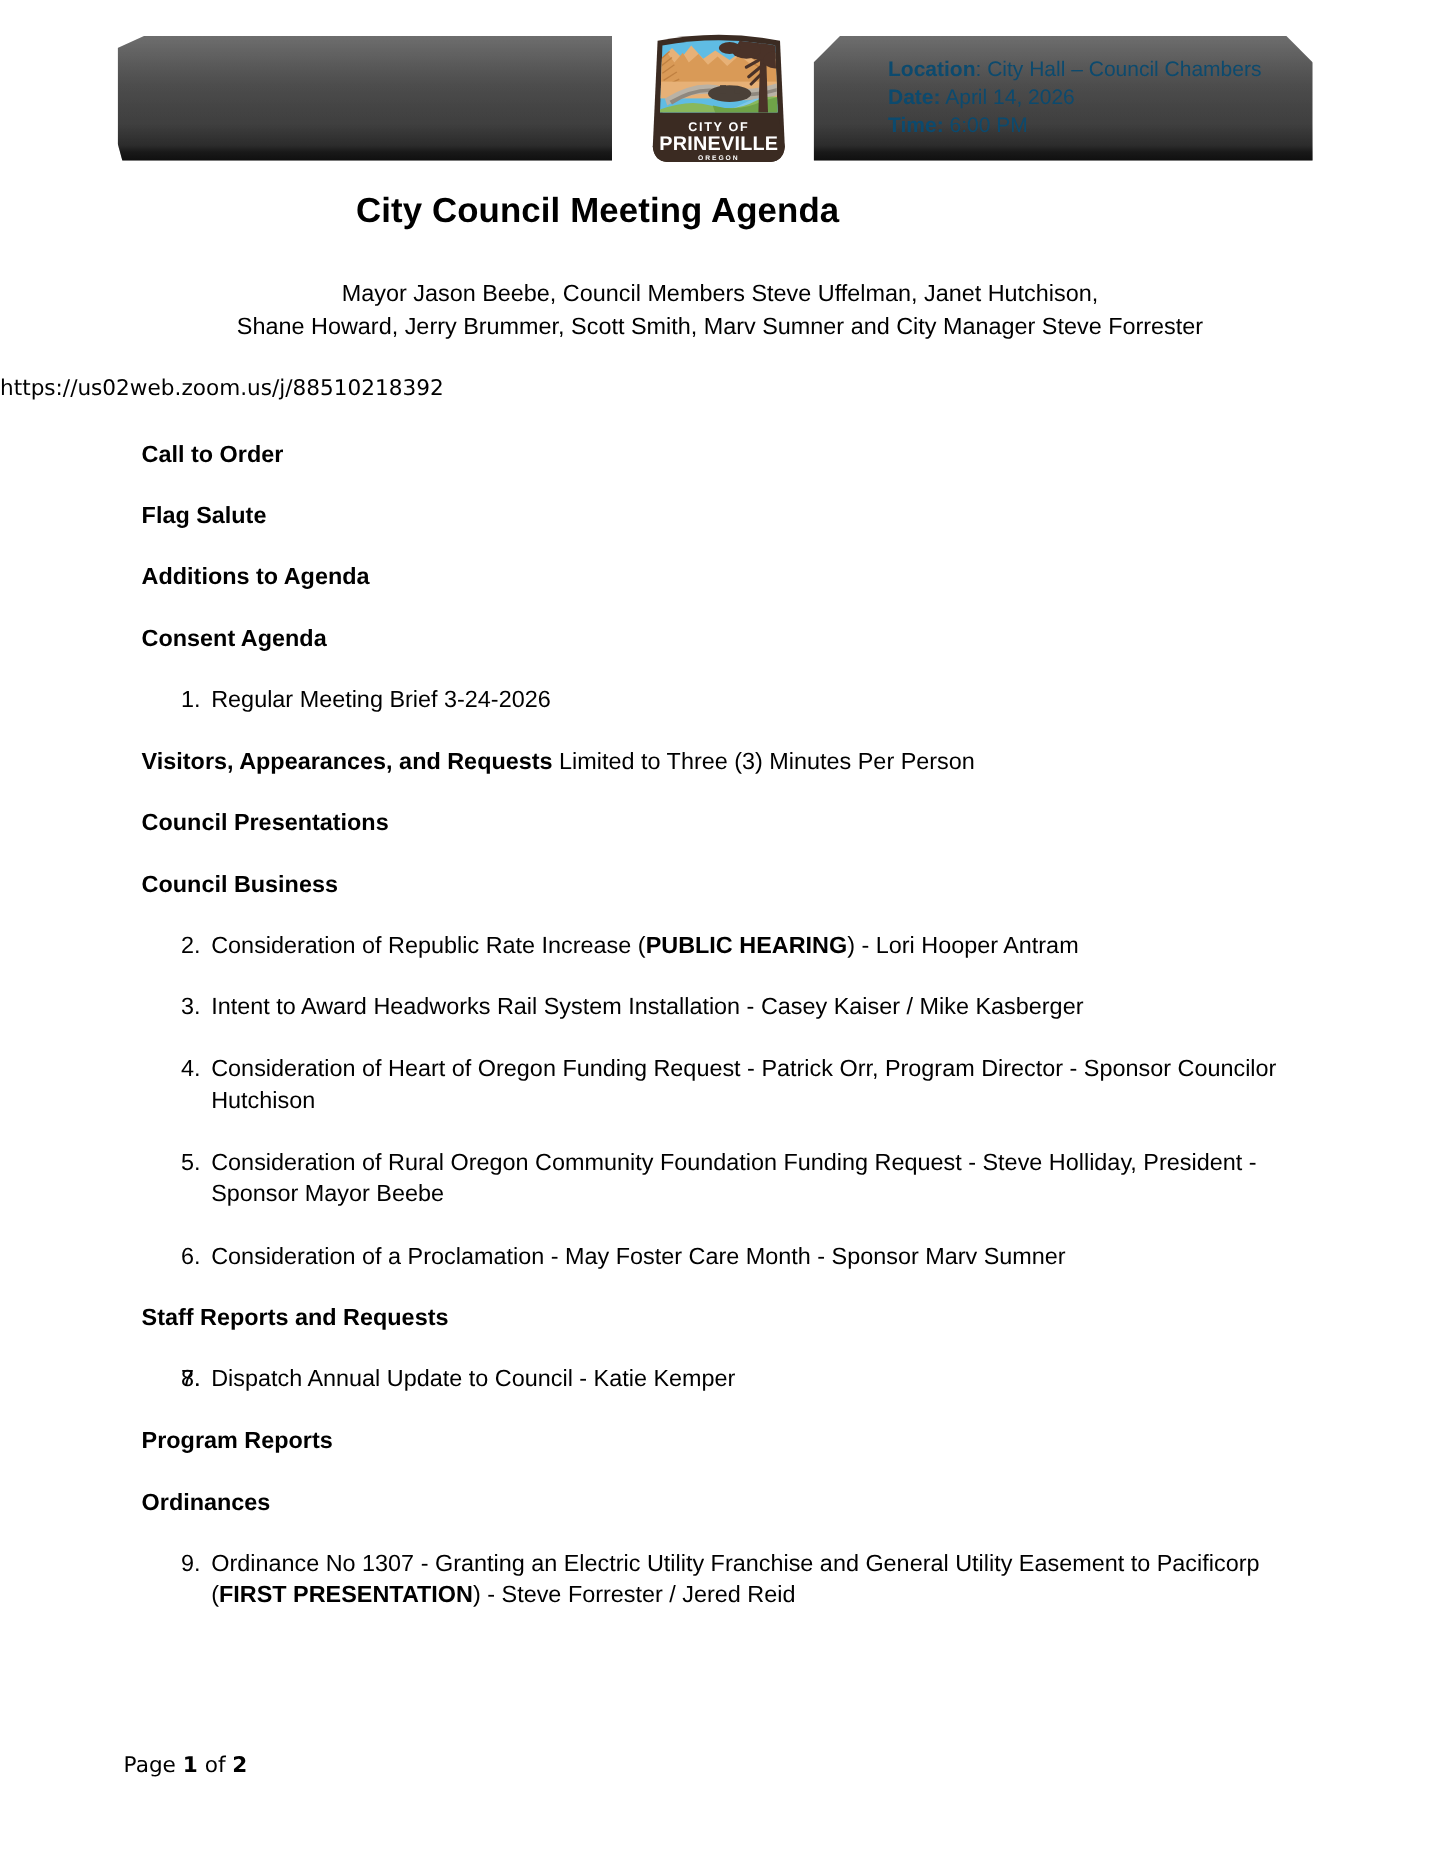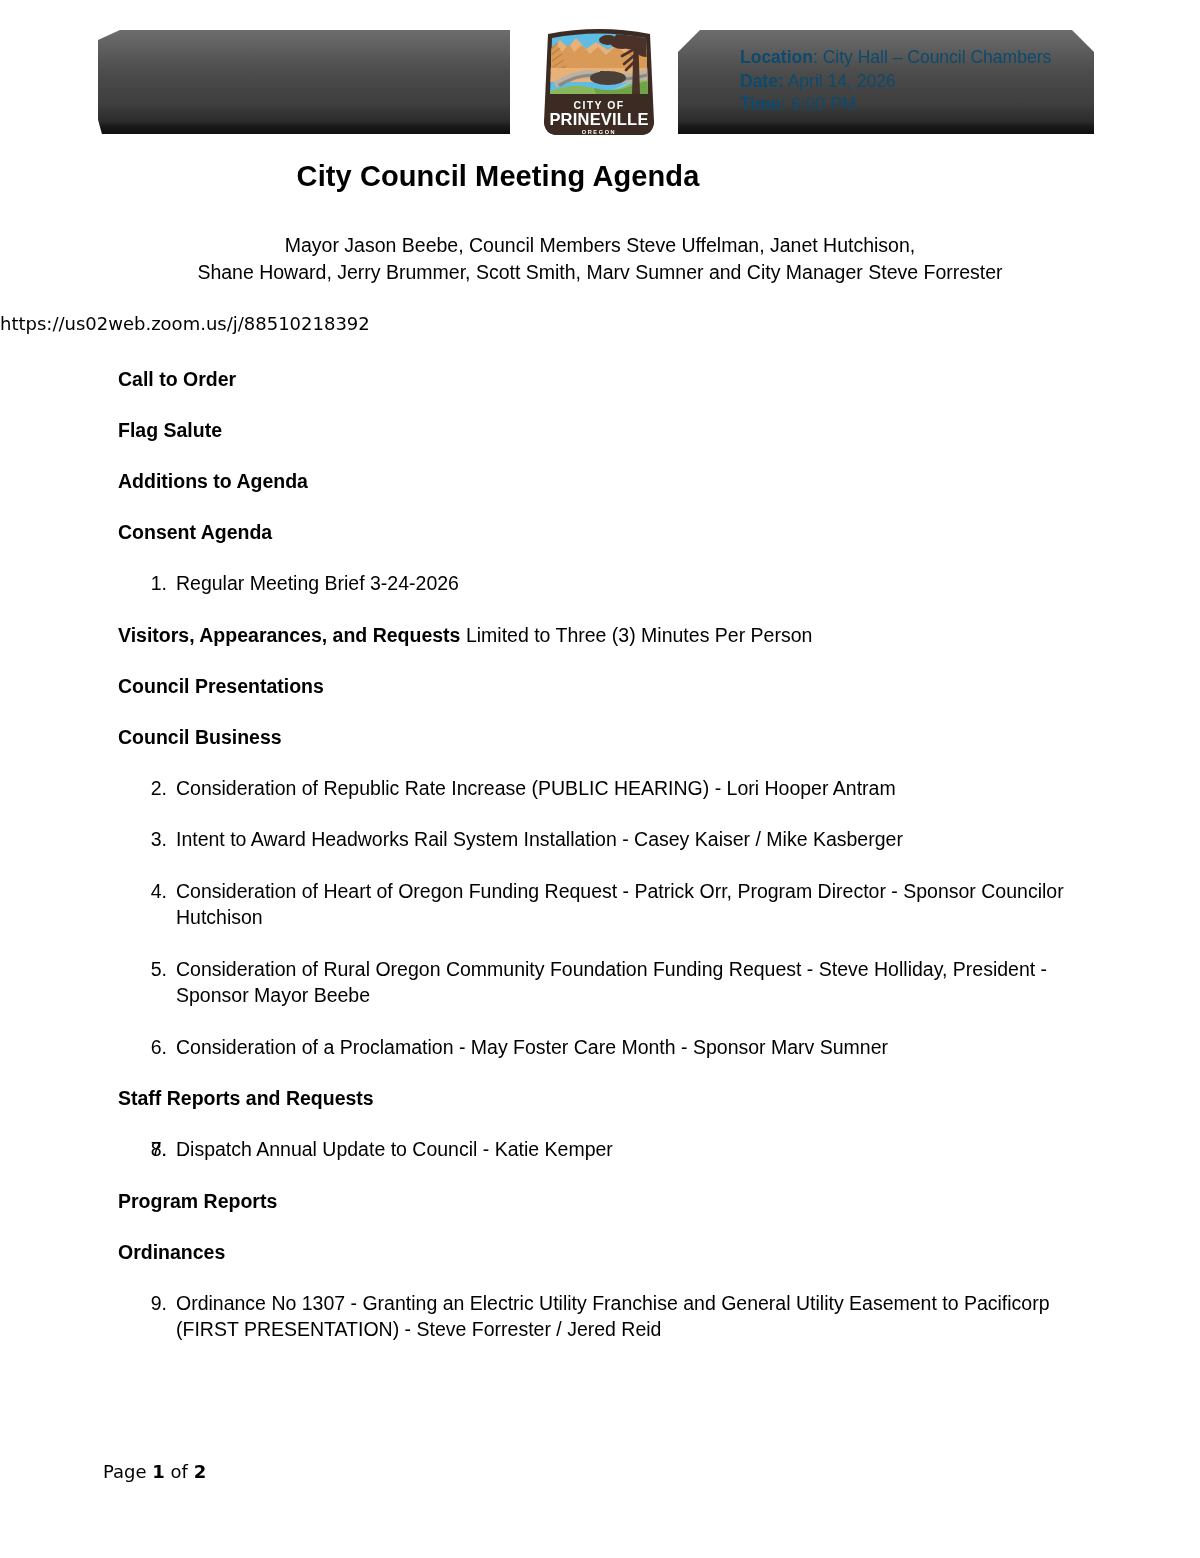--- a/index.html
+++ b/index.html
@@ -137,21 +137,21 @@
     line-height: 26.5px;
     margin: 0 0 25px 0;
   }
   .agenda-item .num {
     position: absolute;
     left: 34px;
     top: 0;
     width: 30px;
     text-align: right;
   }
-  .agenda-item b { font-weight: normal; margin-top: 32px; }
+  .agenda-item b { font-weight: bold; margin-top: 32px; }
 
   #footer {
     position: absolute;
     left: 103px;
     top: 1461px;
     font-family: "DejaVu Sans", sans-serif;
     font-size: 18px;
   }
   #footer b { font-weight: bold; }
 </style>

